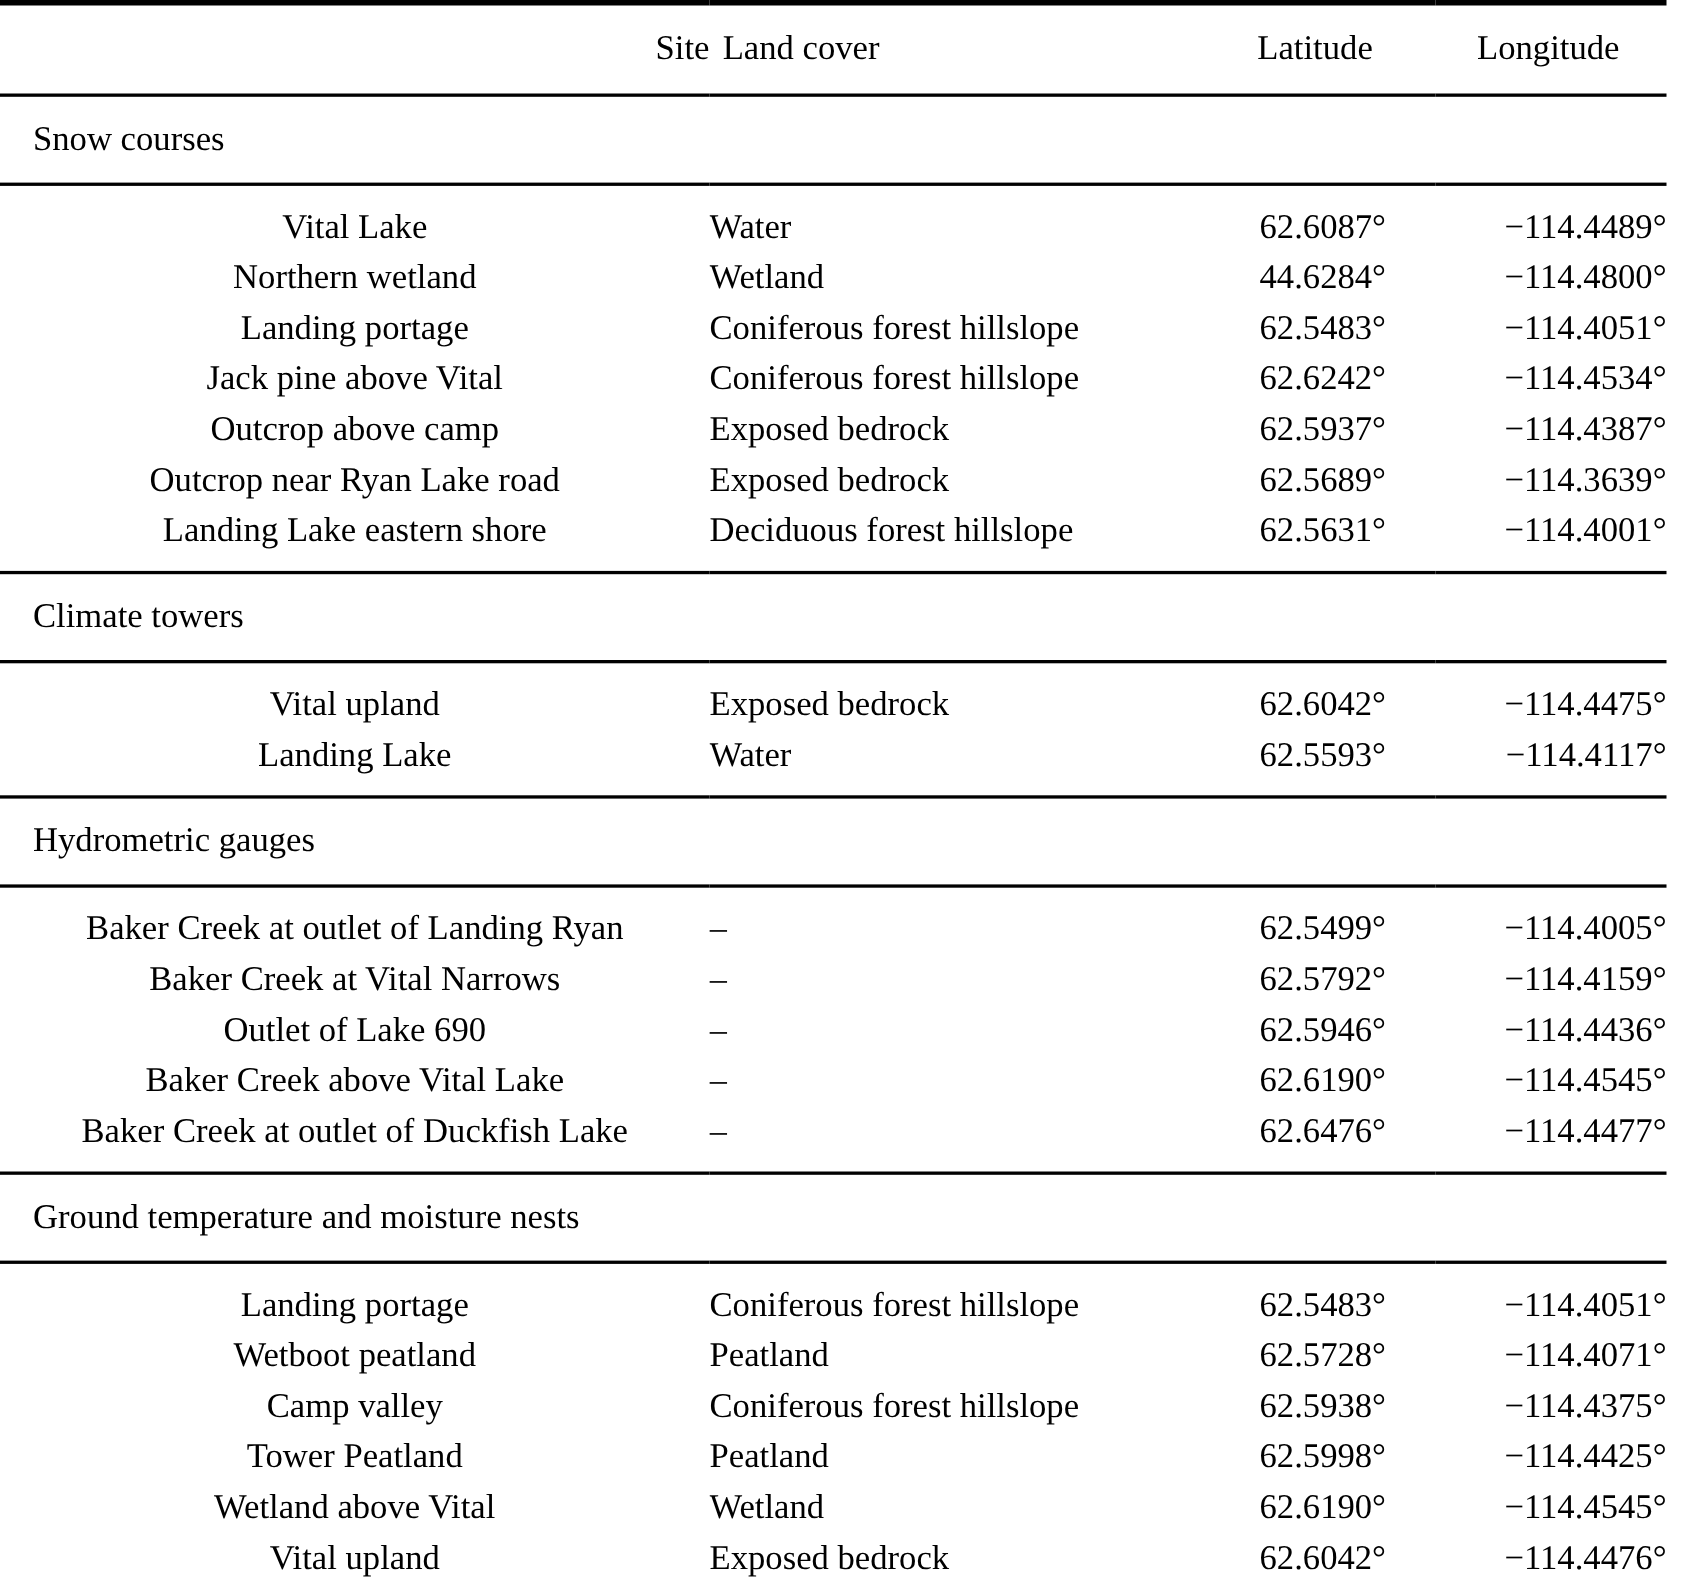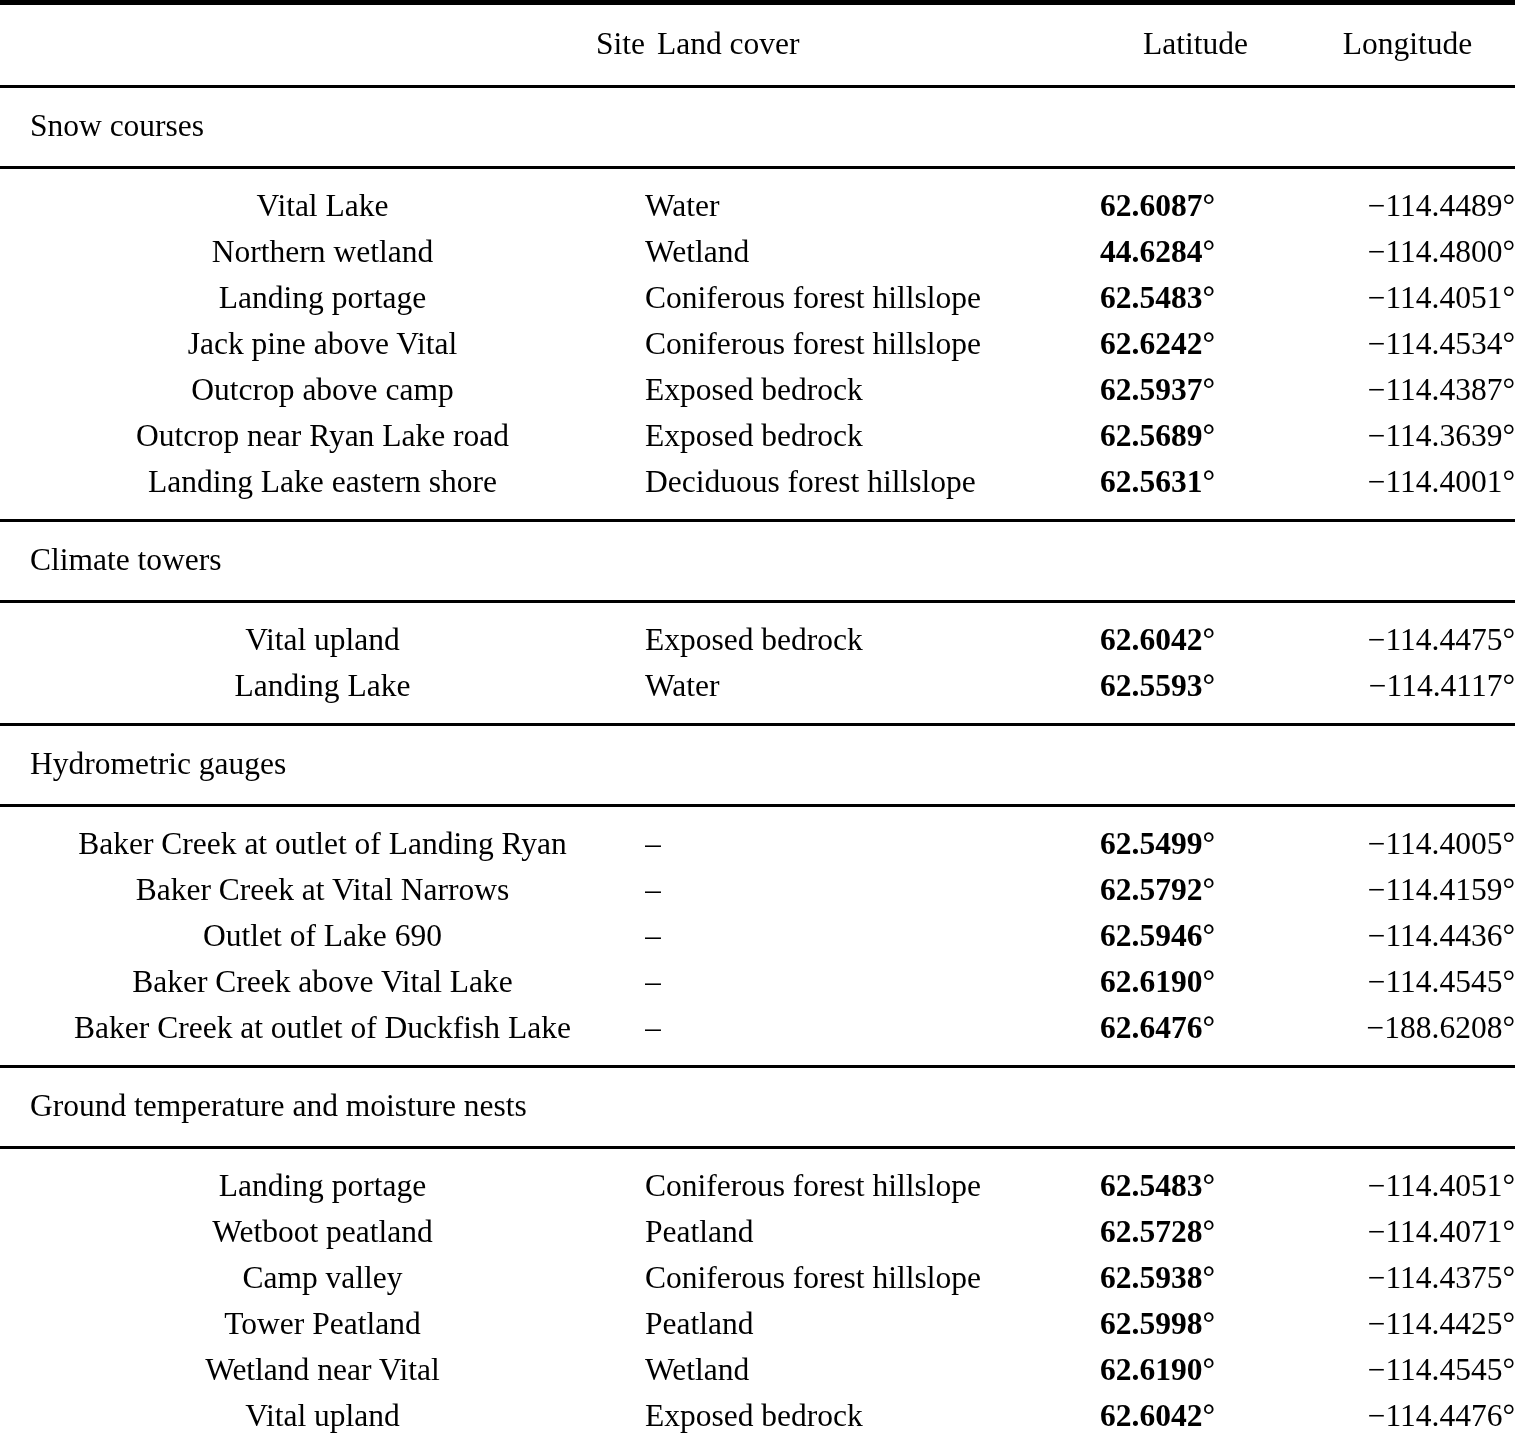--- a/index.html
+++ b/index.html
@@ -89,21 +89,21 @@
   tbody tr.data-row td {
     padding: 0;
     height: 46px;
     line-height: 46px;
     vertical-align: baseline;
     white-space: nowrap;
     overflow: hidden;
   }
   td.d-site { text-align: center;  padding-left: 30px; }
   td.d-land { text-align: left;  padding-left: 12px; }
-  td.d-lat  { text-align: left; padding-right: 14px; font-weight: bold; }
+  td.d-lat  { text-align: center; padding-right: 14px; }
   td.d-lon  { text-align: right; padding-right: 5px; }
 </style>
 </head>
 <body>
 
 <div class="table-wrap">
   <table class="sites">
     <colgroup>
       <col class="c-site">
         <col class="c-land">
@@ -241,21 +241,21 @@
         <tr class="data-row">
           <td class="d-site">Baker Creek above Vital Lake</td>
           <td class="d-land">–</td>
           <td class="d-lat">62.6190°</td>
           <td class="d-lon">−114.4545°</td>
         </tr>
         <tr class="data-row">
           <td class="d-site">Baker Creek at outlet of Duckfish Lake</td>
           <td class="d-land">–</td>
           <td class="d-lat">62.6476°</td>
-          <td class="d-lon">−188.6208°</td>
+          <td class="d-lon">−114.4477°</td>
         </tr>
         <tr class="block-tail">
           <td colspan="4"></td>
         </tr>
         <tr class="rule-mid">
           <td colspan="4"></td>
         </tr>
         <tr class="section-row">
           <td colspan="4">Ground temperature and moisture nests</td>
         </tr>
@@ -283,21 +283,21 @@
           <td class="d-lat">62.5938°</td>
           <td class="d-lon">−114.4375°</td>
         </tr>
         <tr class="data-row">
           <td class="d-site">Tower Peatland</td>
           <td class="d-land">Peatland</td>
           <td class="d-lat">62.5998°</td>
           <td class="d-lon">−114.4425°</td>
         </tr>
         <tr class="data-row">
-          <td class="d-site">Wetland near Vital</td>
+          <td class="d-site">Wetland above Vital</td>
           <td class="d-land">Wetland</td>
           <td class="d-lat">62.6190°</td>
           <td class="d-lon">−114.4545°</td>
         </tr>
         <tr class="data-row">
           <td class="d-site">Vital upland</td>
           <td class="d-land">Exposed bedrock</td>
           <td class="d-lat">62.6042°</td>
           <td class="d-lon">−114.4476°</td>
         </tr>

